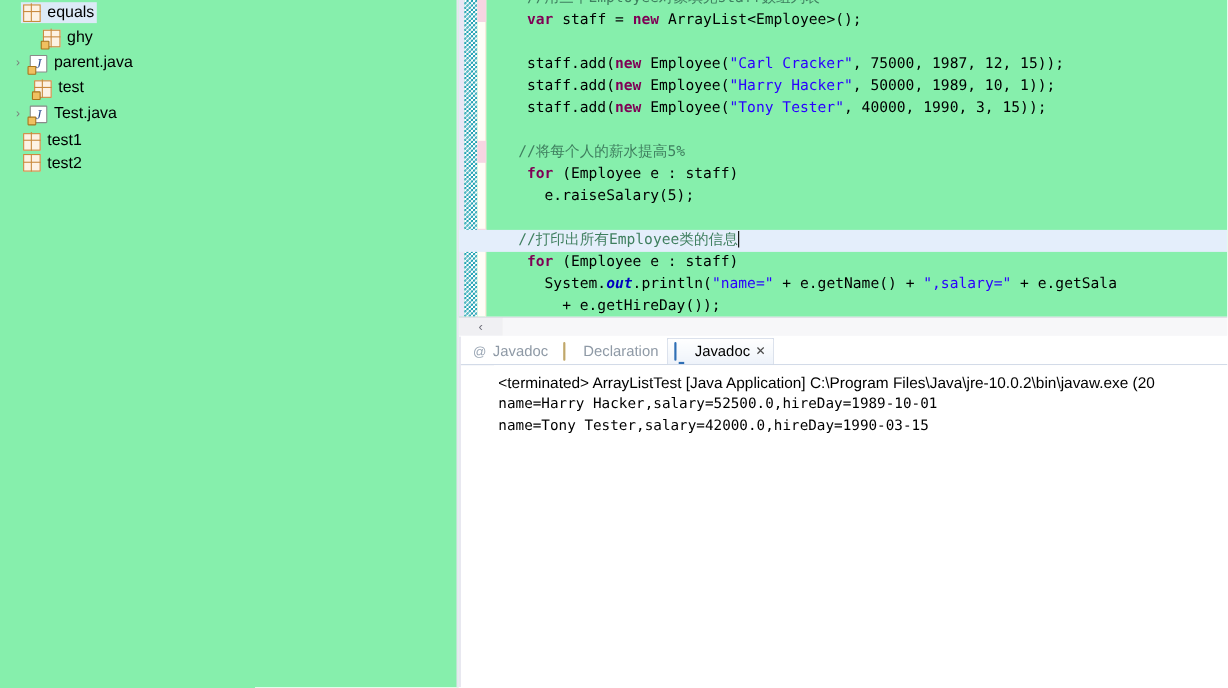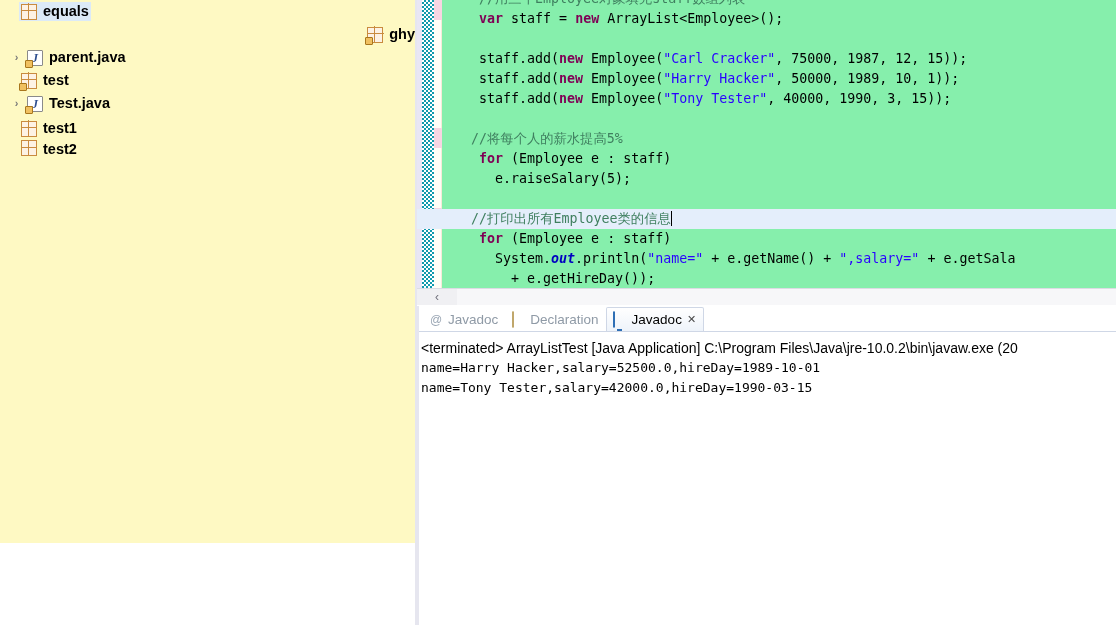--- a/index.html
+++ b/index.html
@@ -14,26 +14,25 @@
   #app {
     position: relative;
     width: 1116px; height: 625px;
     display: flex;
     background: #ffffff;
   }
 
   
   #explorer {
     width: 417px;
-    height: 543px;
-    background: #fef9c3;
+    height: 625px;
+    background: #86efac;
     position: relative;
     flex: 0 0 417px;
     padding-top: 0px;
-    font-weight: bold;
   }
   #explorer-divider {
     position: absolute;
     right: 0; top: 0;
     width: 2px; height: 625px;
     background: #e6e6ef;
   }
 
   .tree-row {
     height: 23px;
@@ -288,20 +287,21 @@
   }
 
   #console-body {
     position: relative;
     height: 293px;
     background: #ffffff;
     padding: 6px 0 0 4px;
     font-family: "DejaVu Sans Mono", monospace;
     font-size: 13px;
     line-height: 20px;
+    margin-left: 32px;
   }
   .term-line {
     color: #000000;
     white-space: nowrap;
     font-family: "Liberation Sans", sans-serif;
     font-size: 14px;
     height: 20px;
   }
   .out-line {
     color: #000000;
@@ -322,40 +322,40 @@
 
   <div id="explorer">
     <div id="explorer-tree">
         <div class="tree-row selected" style="padding-left: 2px;">
           <span class="twisty empty">·</span>
           <span class="tree-label-bg" style="display: inline-flex; align-items: center;">
             <span class="ico ico-package"></span>
             <span>equals</span>
           </span>
         </div>
-        <div class="tree-row" style="padding-left: 2px; justify-content: flex-end;">
+        <div class="tree-row" style="padding-left: 20px;">
           <span class="twisty empty">·</span>
           <span class="tree-label-bg" style="display: inline-flex; align-items: center;">
             <span class="ico ico-package deco">
               <span class="badge"></span>
             </span>
             <span>ghy</span>
           </span>
         </div>
         <div class="tree-row" style="padding-left: 8px;">
           <span class="twisty">›</span>
           <span class="tree-label-bg" style="display: inline-flex; align-items: center;">
             <span class="ico ico-java">
               <span class="jglyph">J</span>
               <span class="badge"></span>
             </span>
             <span>parent.java</span>
           </span>
         </div>
-        <div class="tree-row" style="padding-left: 2px;">
+        <div class="tree-row" style="padding-left: 12px;">
           <span class="twisty empty">·</span>
           <span class="tree-label-bg" style="display: inline-flex; align-items: center;">
             <span class="ico ico-package deco">
               <span class="badge"></span>
             </span>
             <span>test</span>
           </span>
         </div>
         <div class="tree-row" style="padding-left: 8px;">
           <span class="twisty">›</span>

